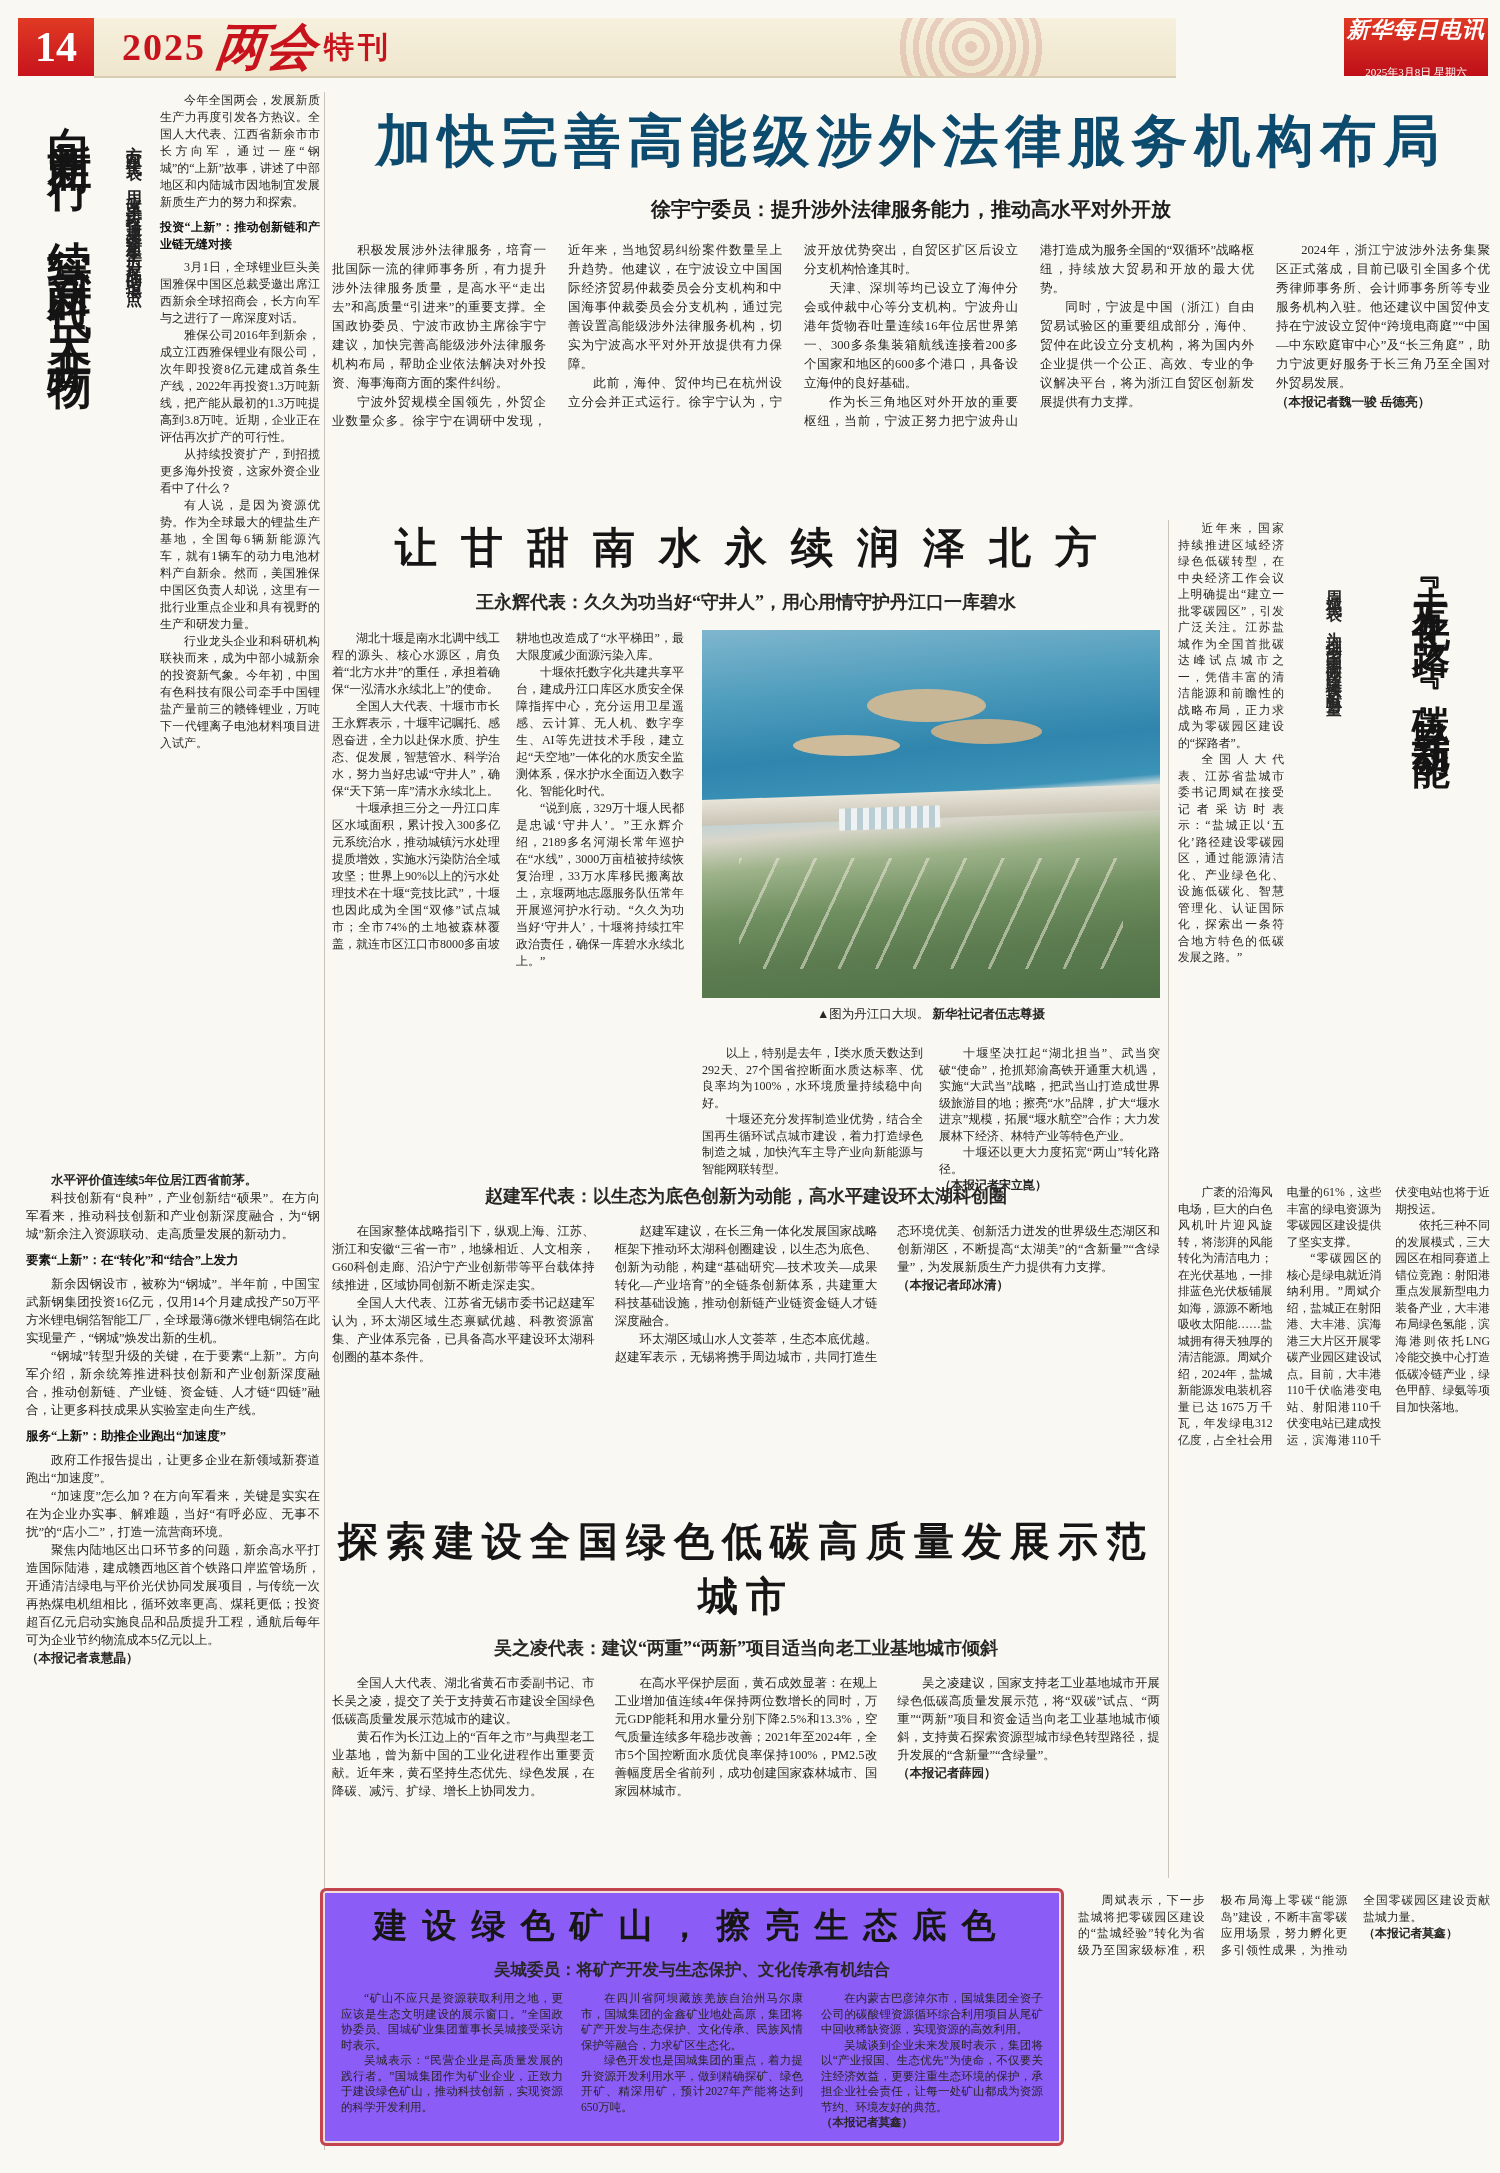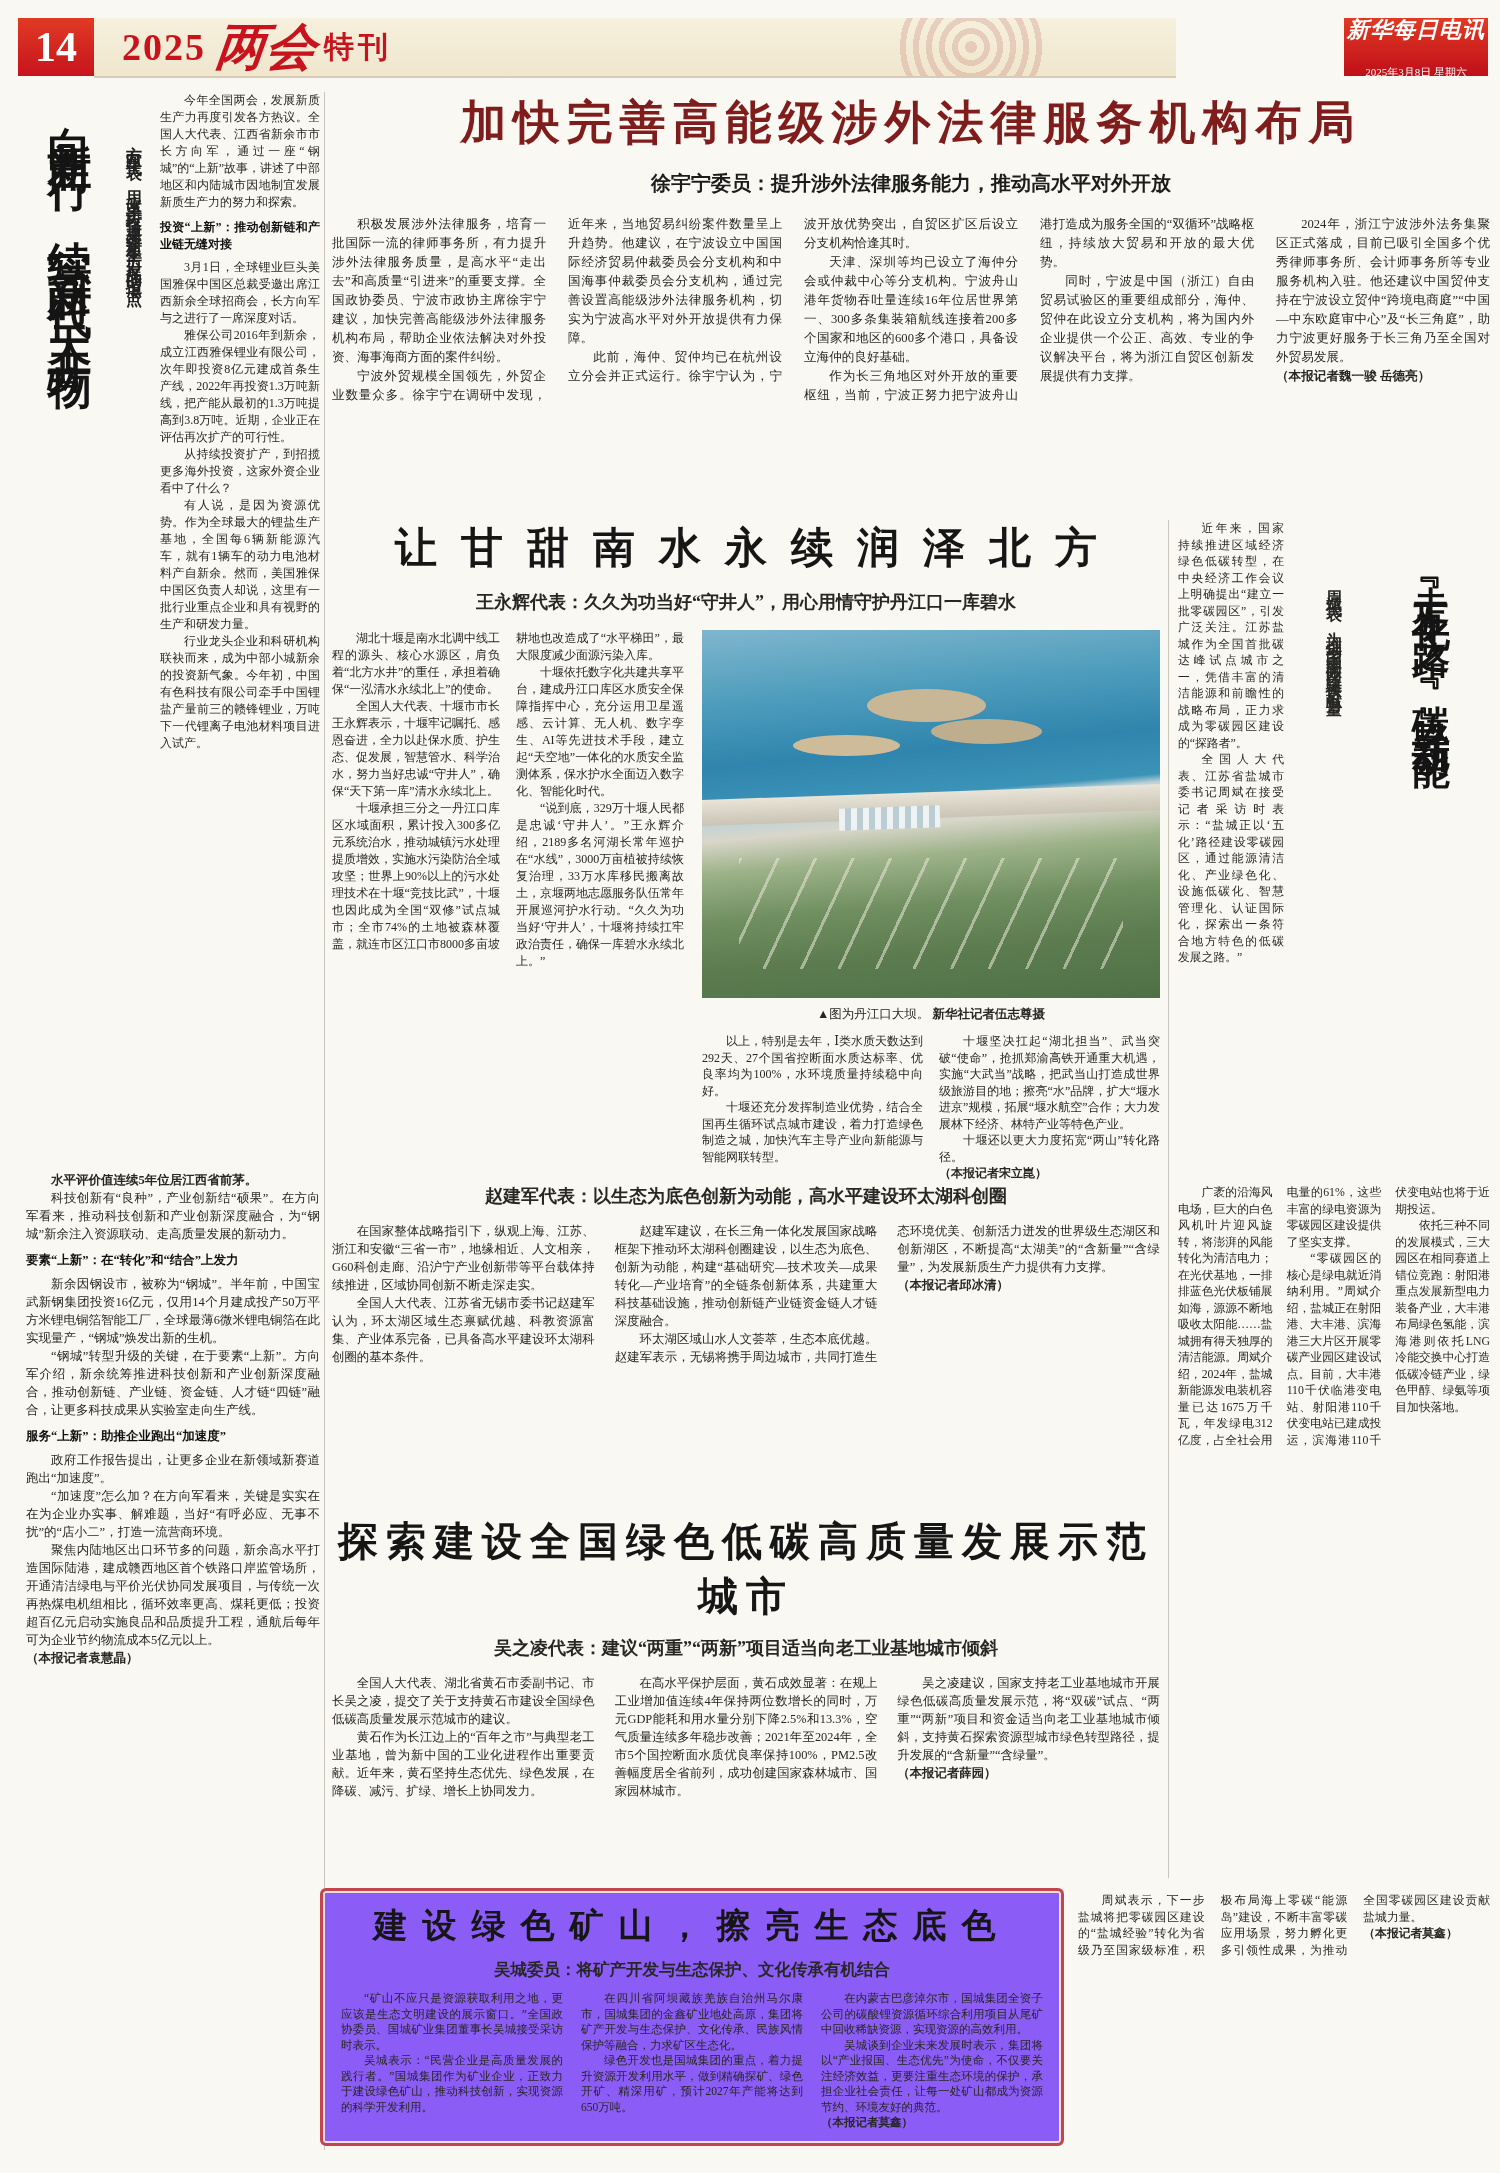--- a/index.html
+++ b/index.html
@@ -29,40 +29,40 @@
   .rail-left{position:absolute;left:26px;top:92px;width:294px;height:2058px;}
   .rail-left .top{display:flex;height:1065px;}
   .vhead-main{writing-mode:vertical-rl;font-size:44px;font-weight:900;letter-spacing:14px;color:#141414;
         width:86px;line-height:86px;text-align:left;}
   .vkick{writing-mode:vertical-rl;font-size:16px;font-weight:700;letter-spacing:5px;color:#222;
         width:42px;padding-top:40px;line-height:40px;}
   .rail-left .narrowcol{flex:1;font-size:12px;line-height:17px;overflow:hidden;padding-left:6px;}
   .rail-left .widecol{font-size:12.5px;line-height:18px;height:975px;overflow:hidden;margin-top:14px;}
   
   .art-legal{position:absolute;left:332px;top:88px;width:1158px;height:424px;}
-  .hl-1{font-size:46px;font-weight:900;text-align:center;letter-spacing:7px;color:#7f1d1d;margin:4px;}
+  .hl-1{font-size:56px;font-weight:900;text-align:center;letter-spacing:7px;color:#0c4a6e;margin:16px;}
   .kick-1{font-size:20px;font-weight:700;text-align:center;margin-top:16px;color:#1c1c1c;}
   .art-legal .cols{margin-top:18px;column-count:5;column-gap:22px;font-size:12.6px;line-height:19px;height:288px;overflow:hidden;}
   
   .art-water{position:absolute;left:332px;top:520px;width:828px;height:645px;}
   .hl-2{font-size:42px;font-weight:900;text-align:center;letter-spacing:24px;color:#161616;margin:0;text-indent:24px;}
   .kick-2{font-size:18px;font-weight:700;text-align:center;margin-top:14px;}
   .art-water .content{display:flex;margin-top:16px;}
   .art-water .ltxt{width:352px;column-count:2;column-gap:16px;font-size:12px;line-height:17px;height:545px;overflow:hidden;}
   .art-water .rside{width:458px;margin-left:18px;}
   .photo{position:relative;width:458px;height:368px;overflow:hidden;background:
         linear-gradient(175deg,#7fb6cd 0%,#4f9dbd 18%,#2f85ad 34%,#3c93b8 45%,#bcd2d8 47%,#d9d6ca 52%,#9db289 60%,#6f8f60 72%,#5c7c50 84%,#4f6f46 100%);}
   .photo .island1{position:absolute;left:36%;top:16%;width:26%;height:9%;background:#c8b796;border-radius:50%;box-shadow:60px 26px 0 -4px #bfae8e, -80px 40px 0 -6px #cdbb99;}
   .photo .dam{position:absolute;left:-4%;top:44%;width:108%;height:7%;background:linear-gradient(180deg,#e8e4d8,#c9c4b4);transform:rotate(-2deg);}
   .photo .spill{position:absolute;left:30%;top:48%;width:22%;height:6%;background:repeating-linear-gradient(90deg,#eef2f2 0 6px,#b9cdd2 6px 12px);transform:rotate(-2deg);}
   .photo .roads{position:absolute;left:8%;top:62%;width:84%;height:30%;background:
         repeating-linear-gradient(115deg, rgba(233,229,214,.55) 0 3px, rgba(0,0,0,0) 3px 34px);}
   .caption{font-size:12.5px;margin-top:8px;text-align:center;}
   .caption b{font-weight:700;}
-  .art-water .btxt{column-count:2;column-gap:16px;font-size:12px;line-height:16.5px;height:188px;overflow:hidden;margin-top:10px;}
+  .art-water .btxt{column-count:2;column-gap:16px;font-size:12px;line-height:16.5px;height:188px;overflow:hidden;margin-top:22px;}
   
   .art-taihu{position:absolute;left:332px;top:1172px;width:828px;height:332px;}
   .hl-3{font-size:40px;font-weight:900;text-align:center;letter-spacing:8px;margin:0;color:#161616;}
   .kick-3{font-size:18px;font-weight:700;text-align:center;margin-top:12px;}
   .art-taihu .cols{margin-top:14px;column-count:3;column-gap:20px;font-size:12.4px;line-height:18px;height:222px;overflow:hidden;}
   
   .art-hs{position:absolute;left:332px;top:1514px;width:828px;height:340px;}
   .art-hs .cols{margin-top:14px;column-count:3;column-gap:20px;font-size:12.4px;line-height:18px;height:228px;overflow:hidden;}
   
   .art-mine{position:absolute;left:320px;top:1888px;width:744px;height:258px;border:3px solid #c2454f;border-radius:6px;

